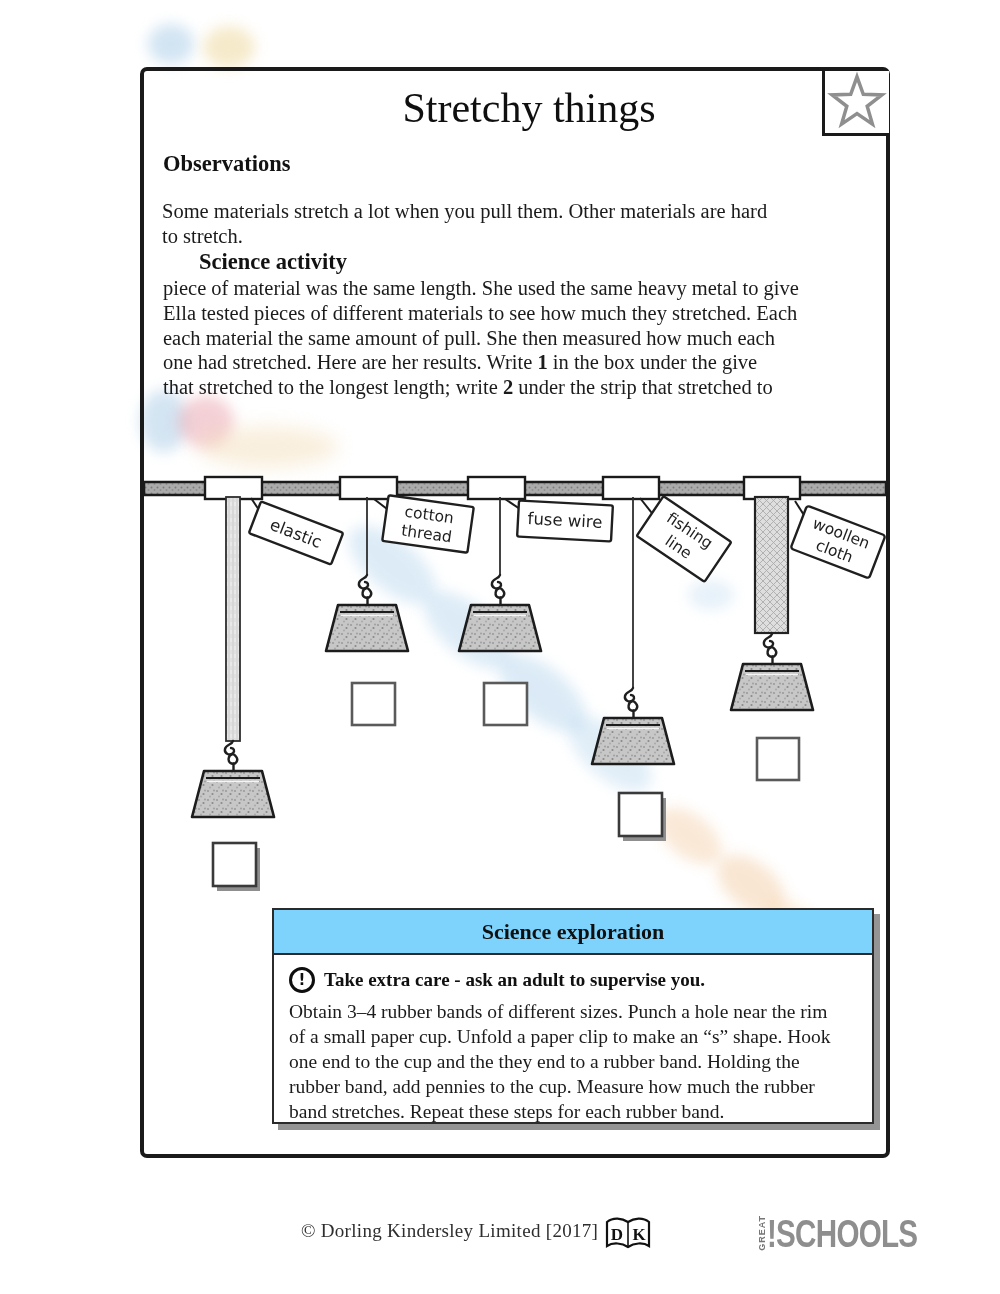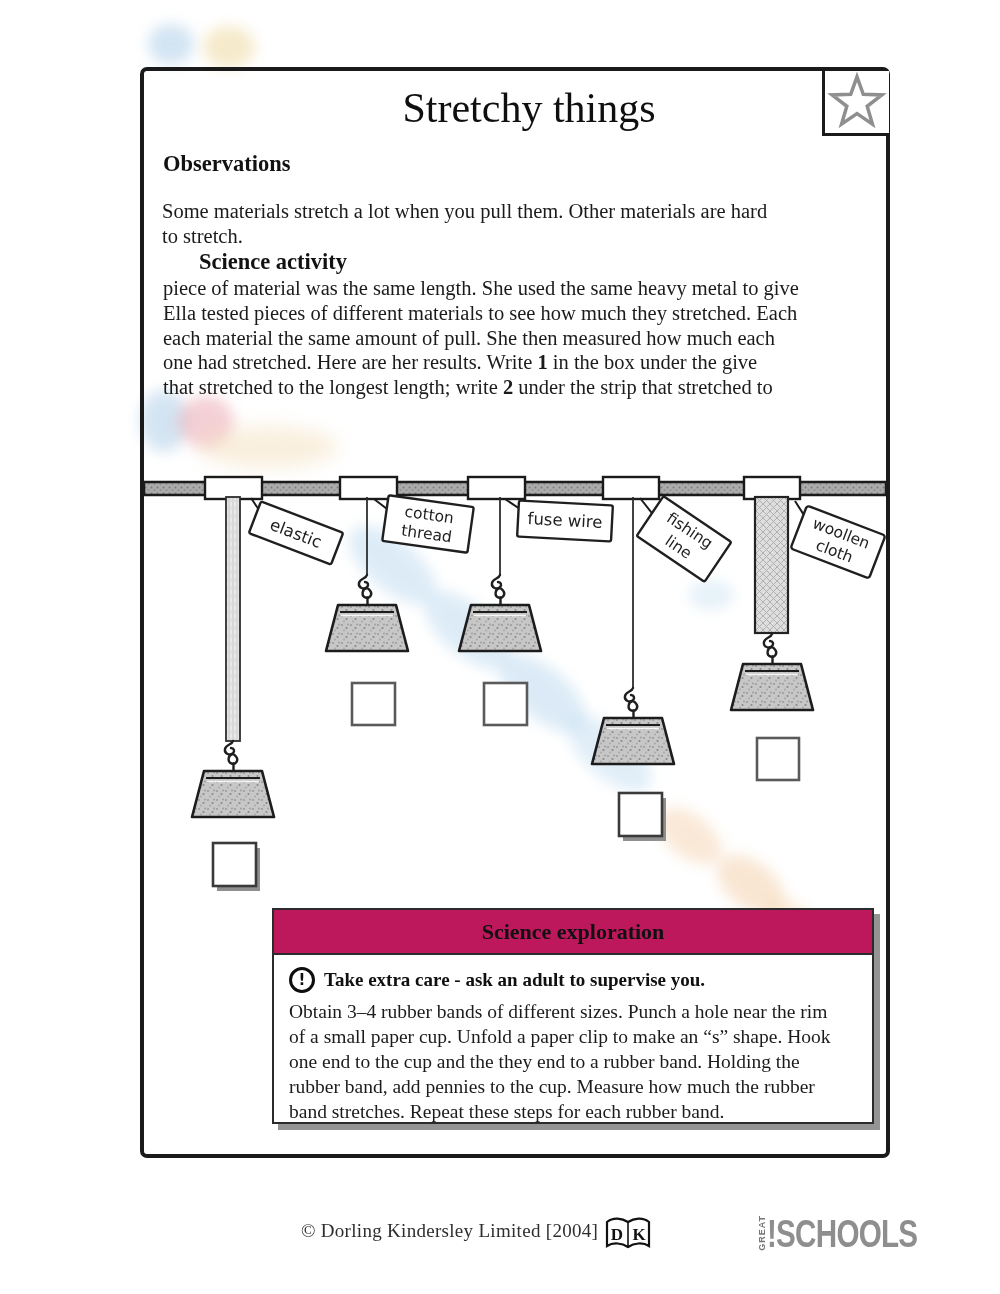--- a/index.html
+++ b/index.html
@@ -19,21 +19,21 @@
   .para{position:absolute;}
   .bodyline{font-size:20.5px;line-height:24.8px;white-space:nowrap;color:#1b1b1b;}
   .bodyline b{font-weight:bold;}
   
   .illu{position:absolute;left:0;top:0;width:1000px;height:1294px;}
   .tagtext{font-family:"DejaVu Sans",sans-serif;font-size:15.5px;fill:#1e1e1e;text-anchor:middle;}
   .tagtext-lg{font-family:"DejaVu Sans",sans-serif;font-size:16.5px;fill:#1e1e1e;text-anchor:middle;}
   
   .expl{position:absolute;left:272px;top:908px;width:598px;height:212px;background:#fff;
         border:2.5px solid #2b2b2b;box-shadow:6px 6px 0 #949494;}
-  .expl-head{height:43px;background:#be185d;border-bottom:2.5px solid #2b2b2b;
+  .expl-head{height:43px;background:#7dd3fc;border-bottom:2.5px solid #2b2b2b;
              text-align:center;font-weight:bold;font-size:22px;line-height:43px;color:#101010;}
   .expl-body{padding:8px 15px 0 15px;}
   .warnrow{display:flex;align-items:center;gap:9px;margin:4px 0 6px 0;}
   .warnicon{flex:0 0 auto;width:20px;height:20px;border:3px solid #0e0e0e;border-radius:50%;
             font-family:"DejaVu Sans",sans-serif;font-weight:bold;font-size:15px;line-height:20px;
             text-align:center;color:#0e0e0e;}
   .warntext{font-weight:bold;font-size:19px;color:#101010;white-space:nowrap;}
   .explline{font-size:19.5px;line-height:25px;white-space:nowrap;color:#1b1b1b;}
   
   .copyright{position:absolute;left:301px;top:1220px;font-size:19px;color:#2e2e2e;letter-spacing:.3px;}
@@ -211,21 +211,21 @@
         <div class="warntext">Take extra care - ask an adult to supervise you.</div>
       </div>
       <div class="explline">Obtain 3–4 rubber bands of different sizes. Punch a hole near the rim</div>
       <div class="explline">of a small paper cup. Unfold a paper clip to make an “s” shape. Hook</div>
       <div class="explline">one end to the cup and the they end to a rubber band. Holding the</div>
       <div class="explline">rubber band, add pennies to the cup. Measure how much the rubber</div>
       <div class="explline">band stretches. Repeat these steps for each rubber band.</div>
     </div>
   </div>
 
-  <div class="copyright">© Dorling Kindersley Limited [2004]</div>
+  <div class="copyright">© Dorling Kindersley Limited [2017]</div>
 
   <div class="dk">
     <svg width="48" height="40" viewBox="0 0 48 40">
       <path d="M3,8 C9,3 18,4 24,8 C30,4 39,3 45,8 L45,32 C39,28 30,29 24,33 C18,29 9,28 3,32 Z" fill="#ffffff" stroke="#111" stroke-width="2.2"></path>
       <line x1="24" y1="8" x2="24" y2="33" stroke="#111" stroke-width="1.6"></line>
       <text x="13" y="26" font-family="Liberation Serif, serif" font-weight="bold" font-size="17" text-anchor="middle" fill="#111">D</text>
       <text x="35" y="26" font-family="Liberation Serif, serif" font-weight="bold" font-size="17" text-anchor="middle" fill="#111">K</text>
     </svg>
   </div>
 

